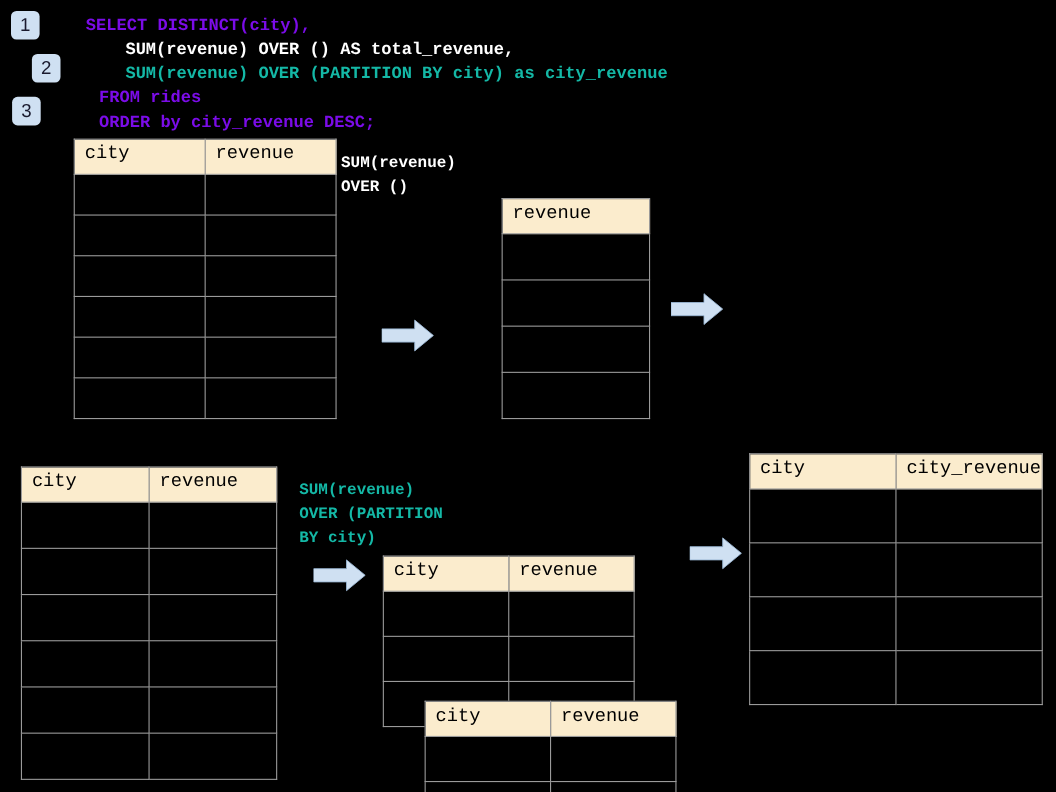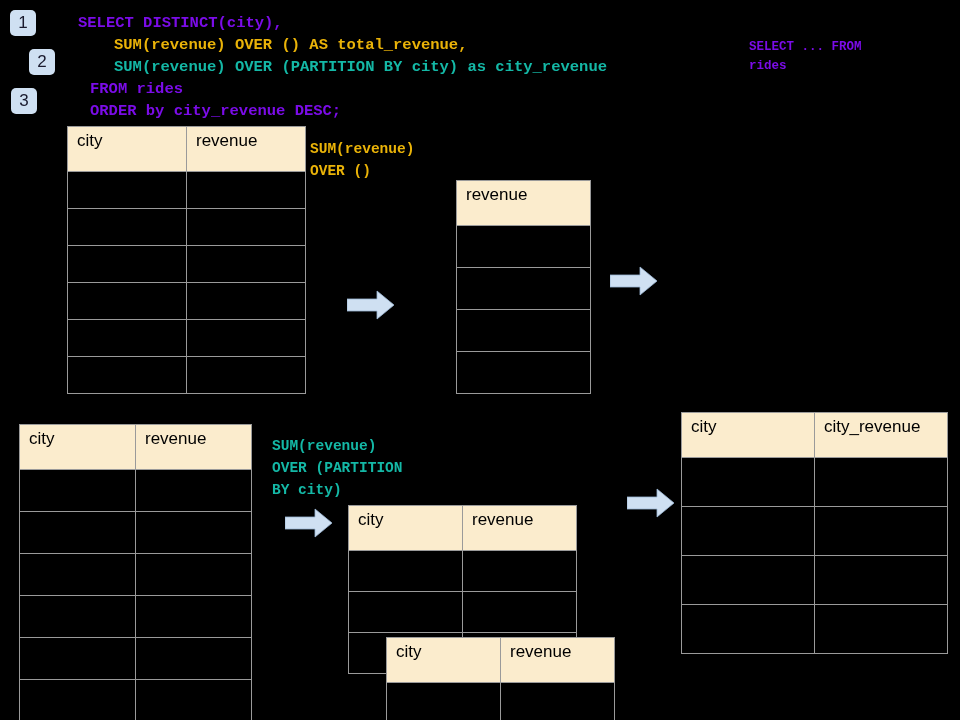--- a/index.html
+++ b/index.html
@@ -37,21 +37,21 @@
     position: absolute;
     font-family: "Liberation Mono", monospace;
     font-size: 15.5px;
     line-height: 22px;
     white-space: pre;
     font-weight: bold;
     letter-spacing: 0px;
   }
   .sql-line { white-space: pre; }
   .c-purple { color: #7b0ce8; }
-  .c-red    { color: #eab308; }
+  .c-red    { color: #ffffff; }
   .c-green  { color: #14b8a6; }
 
   
   .sql-note {
     position: absolute;
     font-family: "Liberation Mono", monospace;
     font-size: 12.5px;
     line-height: 19px;
     font-weight: bold;
     white-space: pre;
@@ -77,25 +77,25 @@
   }
   .tbl td, .tbl th {
     border: 1px solid #9a9a9a;
     padding: 0;
     margin: 0;
     background: #000000;
   }
   .tbl th {
     background: #fbeccd;
     color: #000000;
-    font-family: Liberation Sans, sans-serif;
+    font-family: Liberation Mono, monospace;
     font-weight: normal;
     font-size: 17px;
     text-align: left;
-    padding: 4px 0 20px 9px;
+    padding: 4px 0 8px 9px;
   }
 
   
   .arrow {
     position: absolute;
     display: block;
   }
 </style>
 </head>
 <body>
@@ -103,22 +103,20 @@
 <div id="canvas">
 
   <div id="steps-layer">
       <div class="step-badge" style="left: 10px; top: 10px;">1</div>
       <div class="step-badge" style="left: 29px; top: 49px;">2</div>
       <div class="step-badge" style="left: 11px; top: 88px;">3</div>
     </div>
 
   <div class="sql-block" id="sql-block" style="left:78px; top:12px;"><div class="sql-line c-purple" style="padding-left: 0px;">SELECT DISTINCT(city),</div><div class="sql-line c-red" style="padding-left: 36px;">SUM(revenue) OVER () AS total_revenue,</div><div class="sql-line c-green" style="padding-left: 36px;">SUM(revenue) OVER (PARTITION BY city) as city_revenue</div><div class="sql-line c-purple" style="padding-left: 12px;">FROM rides</div><div class="sql-line c-purple" style="padding-left: 12px;">ORDER by city_revenue DESC;</div></div>
 
-  <div class="sql-note" id="side-note" style="left:749px; top:38px;">SELECT ... FROM
-rides</div>
 
   <div id="annotations-layer">
       <div class="annot c-red" style="left: 310px; top: 138px;">SUM(revenue)
 OVER ()</div>
       <div class="annot c-green" style="left: 272px; top: 435px;">SUM(revenue)
 OVER (PARTITION
 BY city)</div>
     </div>
 
   <div id="tables-layer">

